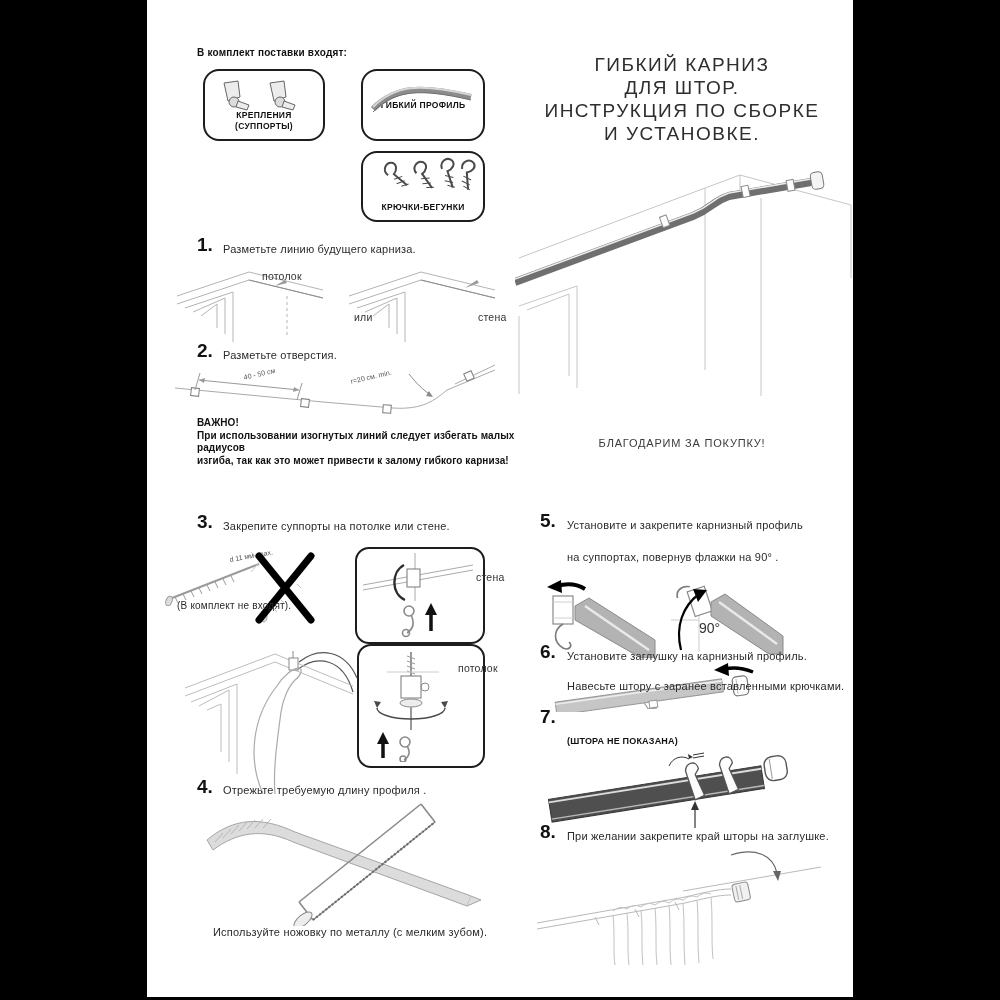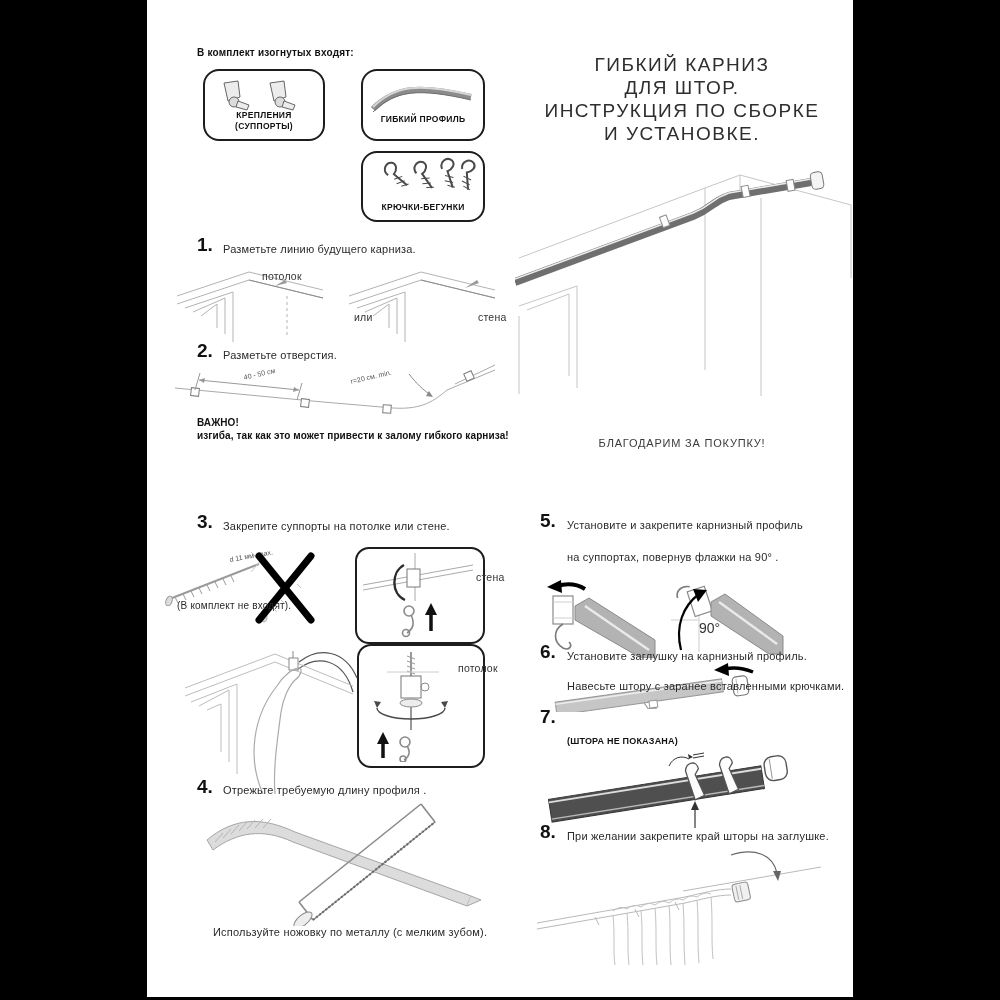--- a/index.html
+++ b/index.html
@@ -22,21 +22,21 @@
   .warning{font-size:10px;font-weight:bold;color:#111;line-height:12.5px;letter-spacing:.1px;}
   .note-bold{font-size:9px;font-weight:bold;color:#111;letter-spacing:.2px;}
   .angle-label{font-size:14px;color:#333;}
   svg{display:block;}
 </style>
 </head>
 <body>
 
 <div class="page">
 
-  <div class="abs kit-header" style="left:50px;top:47px;">В комплект изогнутых входят:</div>
+  <div class="abs kit-header" style="left:50px;top:47px;">В комплект поставки входят:</div>
 
   <div class="kit-box" style="left:56px;top:69px;width:118px;height:68px;">
     <span class="kit-icon">
       <svg width="104" height="38" viewBox="0 0 104 38">
         <g stroke="#666" fill="#ececec" stroke-width="1">
           <path d="M12,6 L26,4 L28,20 L16,24 Z"></path>
             <circle cx="22" cy="25" r="5" fill="#dcdcdc"></circle>
           <path d="M26,24 l11,4 l-2,5 l-11,-3 z"></path>
           <path d="M58,6 L72,4 L74,20 L62,24 Z"></path>
             <circle cx="68" cy="25" r="5" fill="#dcdcdc"></circle>
@@ -51,21 +51,21 @@
   </div>
 
   <div class="kit-box" style="left:214px;top:69px;width:120px;height:68px;">
     <span class="kit-icon">
       <svg width="112" height="40" viewBox="0 0 112 40">
         <path d="M6,32 C28,10 52,8 104,20" fill="none" stroke="#8c8c8c" stroke-width="6"></path>
         <path d="M6,30 C28,8 52,6 104,18" fill="none" stroke="#d6d6d6" stroke-width="2"></path>
         <path d="M6,35 C28,13 52,11 104,23" fill="none" stroke="#6f6f6f" stroke-width="1"></path>
       </svg>
     </span>
-    <div class="kit-label" style="padding-bottom:14px;">ГИБКИЙ ПРОФИЛЬ</div>
+    <div class="kit-label" style="padding-bottom:28px;">ГИБКИЙ ПРОФИЛЬ</div>
   </div>
 
 
   <div class="kit-box" style="left:214px;top:151px;width:120px;height:67px;">
     <span class="kit-icon" style="top:4px;">
       <svg width="112" height="42" viewBox="0 0 112 42">
         <g fill="none" stroke="#4a4a4a" stroke-width="2">
           <g transform="translate(16,12) rotate(-40)">
             <path d="M0,8 C-2,1 6,-4 11,1 C14,5 10,10 5,11 L8,28"></path>
             <path d="M2,15 l8,3 M1,20 l8,3 M3,25 l7,3" stroke-width="1"></path>
@@ -167,20 +167,21 @@
       <path d="M126,28 l-6,2 l1,-5 z" fill="#999"></path>
       <path d="M236,12 C244,22 250,28 258,33" stroke="#8a8a8a" fill="none"></path>
       <path d="M260,35 l-7,-1 l3,-5 z" fill="#8a8a8a"></path>
     </svg>
   </div>
   <div class="abs tiny-label" style="left:96px;top:374px;transform:rotate(-13deg);transform-origin:left top;">40 - 50 см</div>
   <div class="abs tiny-label" style="left:203px;top:378px;transform:rotate(-13deg);transform-origin:left top;">r=20 см. min.</div>
 
   <div class="abs warning" style="left:50px;top:417px;width:330px;">
     <div>ВАЖНО!</div>
+    <div>При использовании изогнутых линий следует избегать малых радиусов</div>
     <div>изгиба, так как это может привести к залому гибкого карниза!</div>
   </div>
 
   <div class="abs step-num" style="left:50px;top:511px;">3.</div>
   <div class="abs step-text" style="left:76px;top:520px;">Закрепите суппорты на потолке или стене.</div>
 
   <div class="abs" style="left:18px;top:548px;">
     <svg width="115" height="58" viewBox="0 0 115 58">
       <g fill="none" stroke="#9a9a9a">
         <path d="M2,52 L94,16" stroke-width="2"></path>

